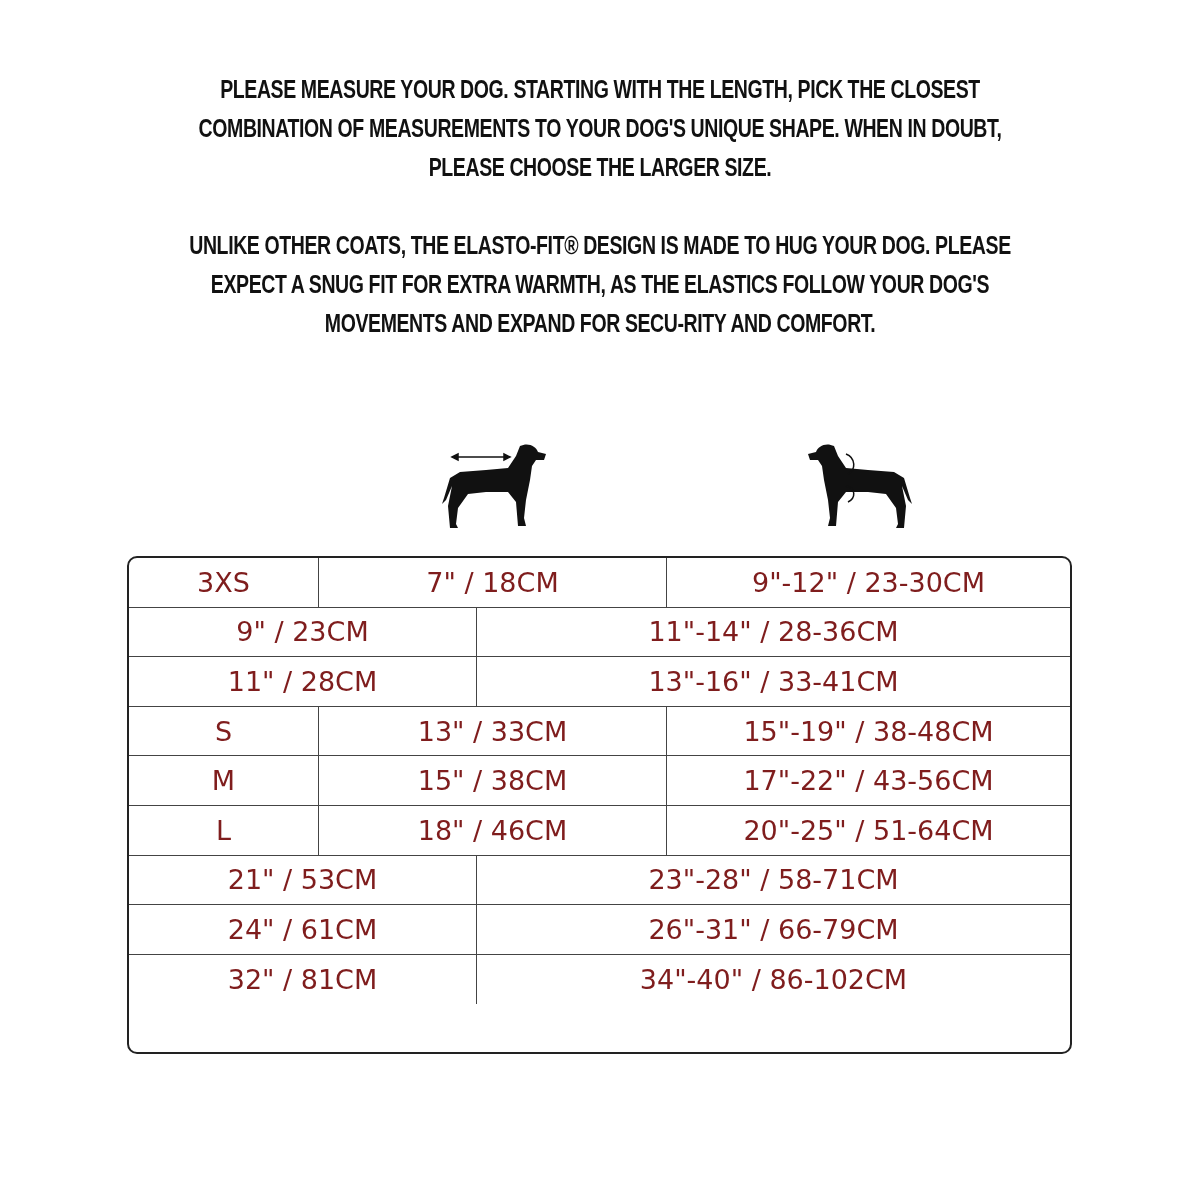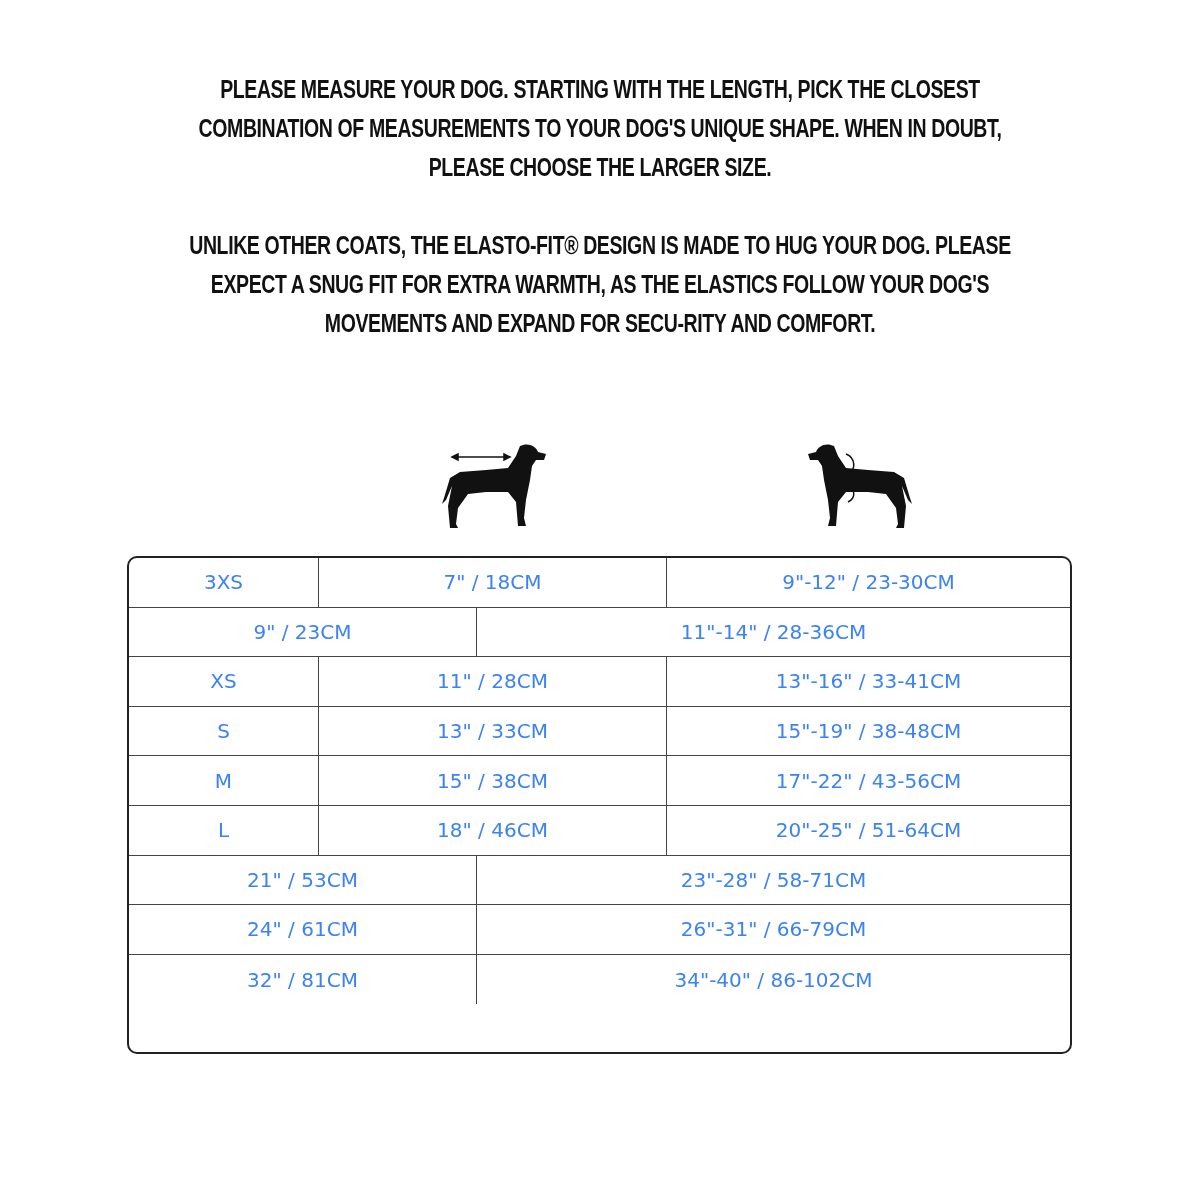--- a/index.html
+++ b/index.html
@@ -8,21 +8,21 @@
       font-family:"Liberation Sans", sans-serif; font-weight:bold; font-size:25px;
       line-height:39px; letter-spacing:-0.5px; transform:scaleX(0.78); transform-origin:center top; }
     .intro p { margin:0; }
     .intro p + p { margin-top:39px; }
     .icon { position:absolute; }
     .tbl { position:absolute; left:127px; top:556px; width:945px; height:498px;
       border:2px solid #222; border-radius:10px; box-sizing:border-box; overflow:hidden; }
     .row { display:flex; height:49.6px; border-bottom:1.5px solid #444; box-sizing:border-box; }
     .row:last-child { border-bottom:none; }
     .cell { display:flex; align-items:center; justify-content:center;
-      font-family:"DejaVu Sans", sans-serif; font-size:20px; color:#3b82f6; box-sizing:border-box; }
+      font-family:"DejaVu Sans", sans-serif; font-size:27px; color:#7f1d1d; box-sizing:border-box; }
     .c1 { width:190px; border-right:1.5px solid #444; }
     .c2 { width:348px; border-right:1.5px solid #444; }
     .c3 { flex:1; }
   </style>
 </head>
 <body>
 
 <div class="intro">
   <p>PLEASE MEASURE YOUR DOG. STARTING WITH THE LENGTH, PICK THE CLOSEST COMBINATION OF MEASUREMENTS TO YOUR DOG'S UNIQUE SHAPE. WHEN IN DOUBT, PLEASE CHOOSE THE LARGER SIZE.</p>
   <p>UNLIKE OTHER COATS, THE ELASTO-FIT® DESIGN IS MADE TO HUG YOUR DOG. PLEASE EXPECT A SNUG FIT FOR EXTRA WARMTH, AS THE ELASTICS FOLLOW YOUR DOG'S MOVEMENTS AND EXPAND FOR SECU-RITY AND COMFORT.</p>
@@ -53,21 +53,20 @@
   <div class="row">
     <div class="cell c1">3XS</div>
     <div class="cell c2">7" / 18CM</div>
     <div class="cell c3">9"-12" / 23-30CM</div>
   </div>
   <div class="row">
     <div class="cell c2">9" / 23CM</div>
     <div class="cell c3">11"-14" / 28-36CM</div>
   </div>
   <div class="row">
-    <div class="cell c1">XS</div>
     <div class="cell c2">11" / 28CM</div>
     <div class="cell c3">13"-16" / 33-41CM</div>
   </div>
   <div class="row">
     <div class="cell c1">S</div>
     <div class="cell c2">13" / 33CM</div>
     <div class="cell c3">15"-19" / 38-48CM</div>
   </div>
   <div class="row">
     <div class="cell c1">M</div>

